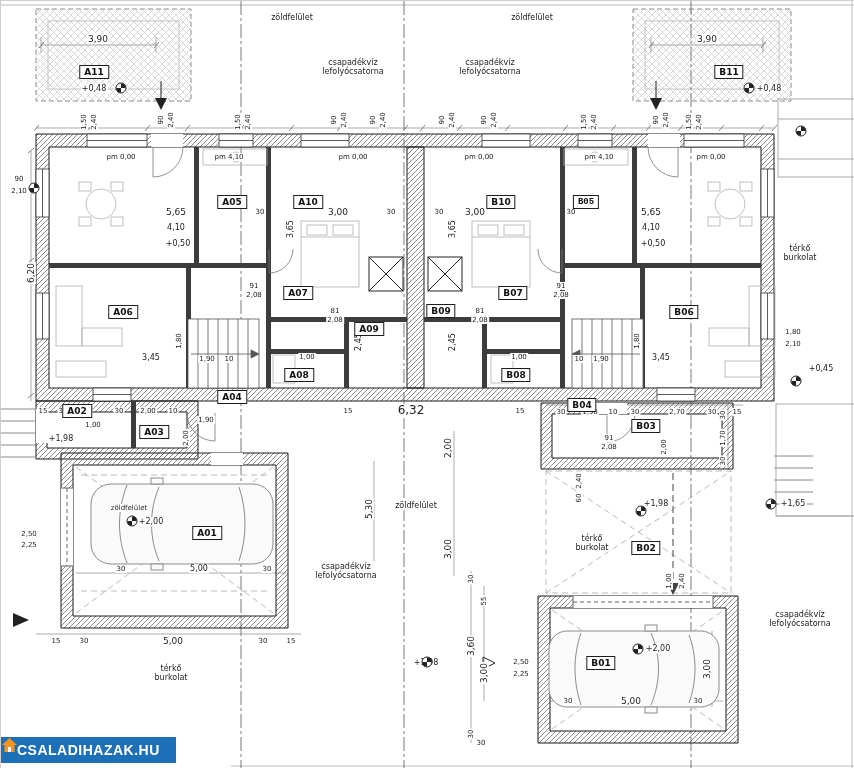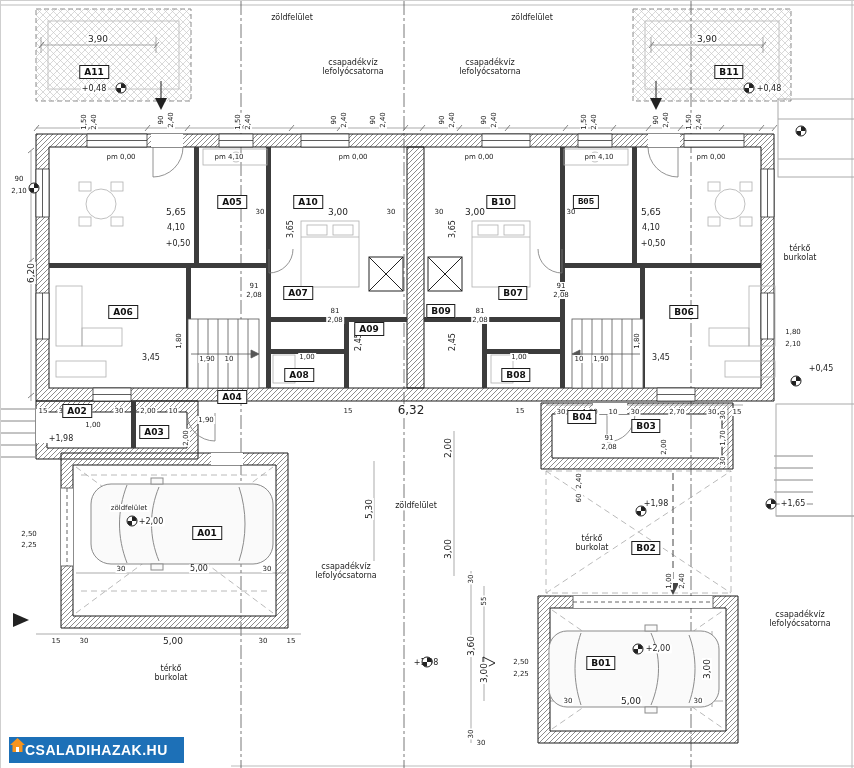--- a/index.html
+++ b/index.html
@@ -8,21 +8,21 @@
   svg{position:absolute;left:0;top:0;}
   .lbl{position:absolute;transform:translate(-50%,-50%);font-size:8px;color:#222;
     white-space:pre-line;text-align:center;line-height:1.15;background:#fff;padding:0 1px;z-index:5;}
   .lbl.r{transform:translate(-50%,-50%) rotate(-90deg);}
   .tag{position:absolute;transform:translate(-50%,-50%);font-size:9px;font-weight:bold;
     border:1px solid #1d1d1d;background:#fff;color:#111;padding:1px 4px;z-index:6;white-space:nowrap;}
   .bm{position:absolute;width:9px;height:9px;border:1px solid #222;border-radius:50%;
     transform:translate(-50%,-50%);z-index:6;
     background:conic-gradient(#222 0 90deg,#fff 90deg 180deg,#222 180deg 270deg,#fff 270deg 360deg);}
   .watermark{position:absolute;left:0;top:736px;height:26px;display:flex;align-items:center;
-    gap:7px;padding:0 16px 0 9px;z-index:10;margin-left:8px;}
+    gap:7px;padding:0 16px 0 9px;z-index:10;}
   .wm-text{color:#fff;font-weight:bold;font-size:14px;letter-spacing:.5px;
     font-family:"Liberation Sans",sans-serif;}
 </style>
 </head>
 <body>
 
 <div class="canvas" id="plan">
 
   <svg width="854" height="768" viewBox="0 0 854 768">
     <defs>
@@ -385,21 +385,21 @@
       <div class="tag" style="left: 585px; top: 201px; font-family: Liberation Mono, monospace;">B05</div>
       <div class="tag" style="left: 122px; top: 311px;">A06</div>
       <div class="tag" style="left: 683px; top: 311px;">B06</div>
       <div class="tag" style="left: 297px; top: 292px;">A07</div>
       <div class="tag" style="left: 512px; top: 292px;">B07</div>
       <div class="tag" style="left: 368px; top: 328px;">A09</div>
       <div class="tag" style="left: 440px; top: 310px;">B09</div>
       <div class="tag" style="left: 298px; top: 374px;">A08</div>
       <div class="tag" style="left: 515px; top: 374px;">B08</div>
       <div class="tag" style="left: 231px; top: 396px;">A04</div>
-      <div class="tag" style="left: 581px; top: 416px;">B04</div>
+      <div class="tag" style="left: 581px; top: 404px;">B04</div>
       <div class="tag" style="left: 76px; top: 410px;">A02</div>
       <div class="tag" style="left: 153px; top: 431px;">A03</div>
       <div class="tag" style="left: 645px; top: 425px;">B03</div>
       <div class="tag" style="left: 645px; top: 547px;">B02</div>
       <div class="tag" style="left: 206px; top: 532px; text-align: right;">A01</div>
       <div class="tag" style="left: 600px; top: 662px; text-align: center;">B01</div>
       <div class="bm" style="left: 120px; top: 87px;"></div>
       <div class="bm" style="left: 748px; top: 87px;"></div>
       <div class="bm" style="left: 800px; top: 130px;"></div>
       <div class="bm" style="left: 33px; top: 187px;"></div>

